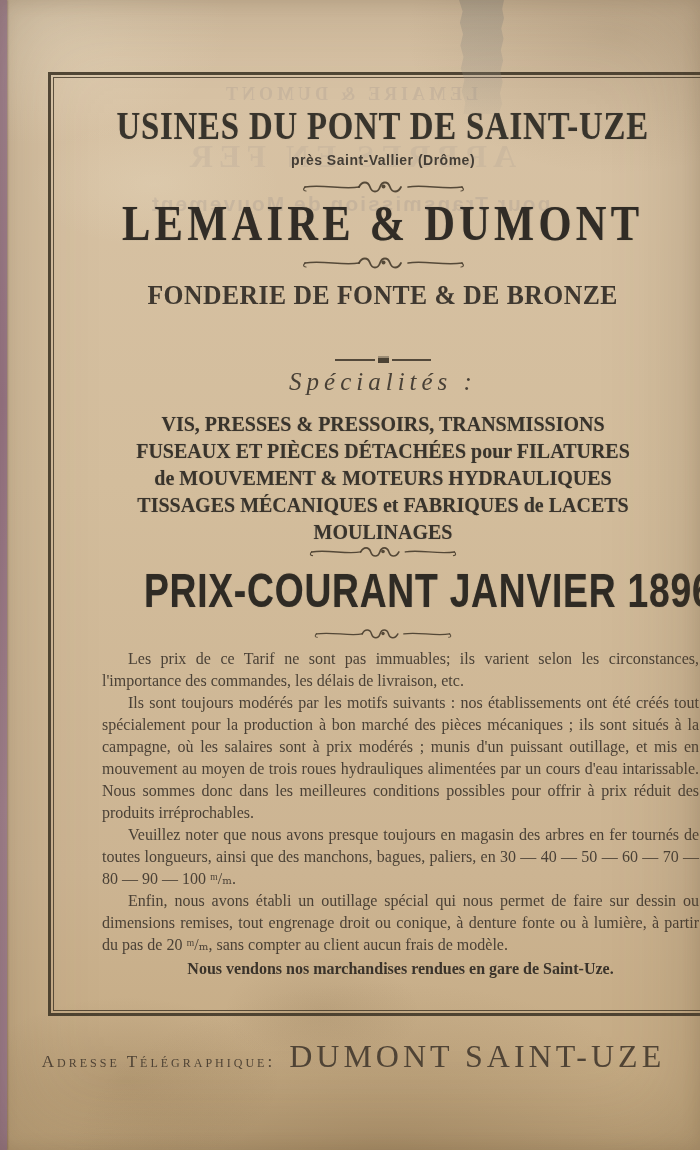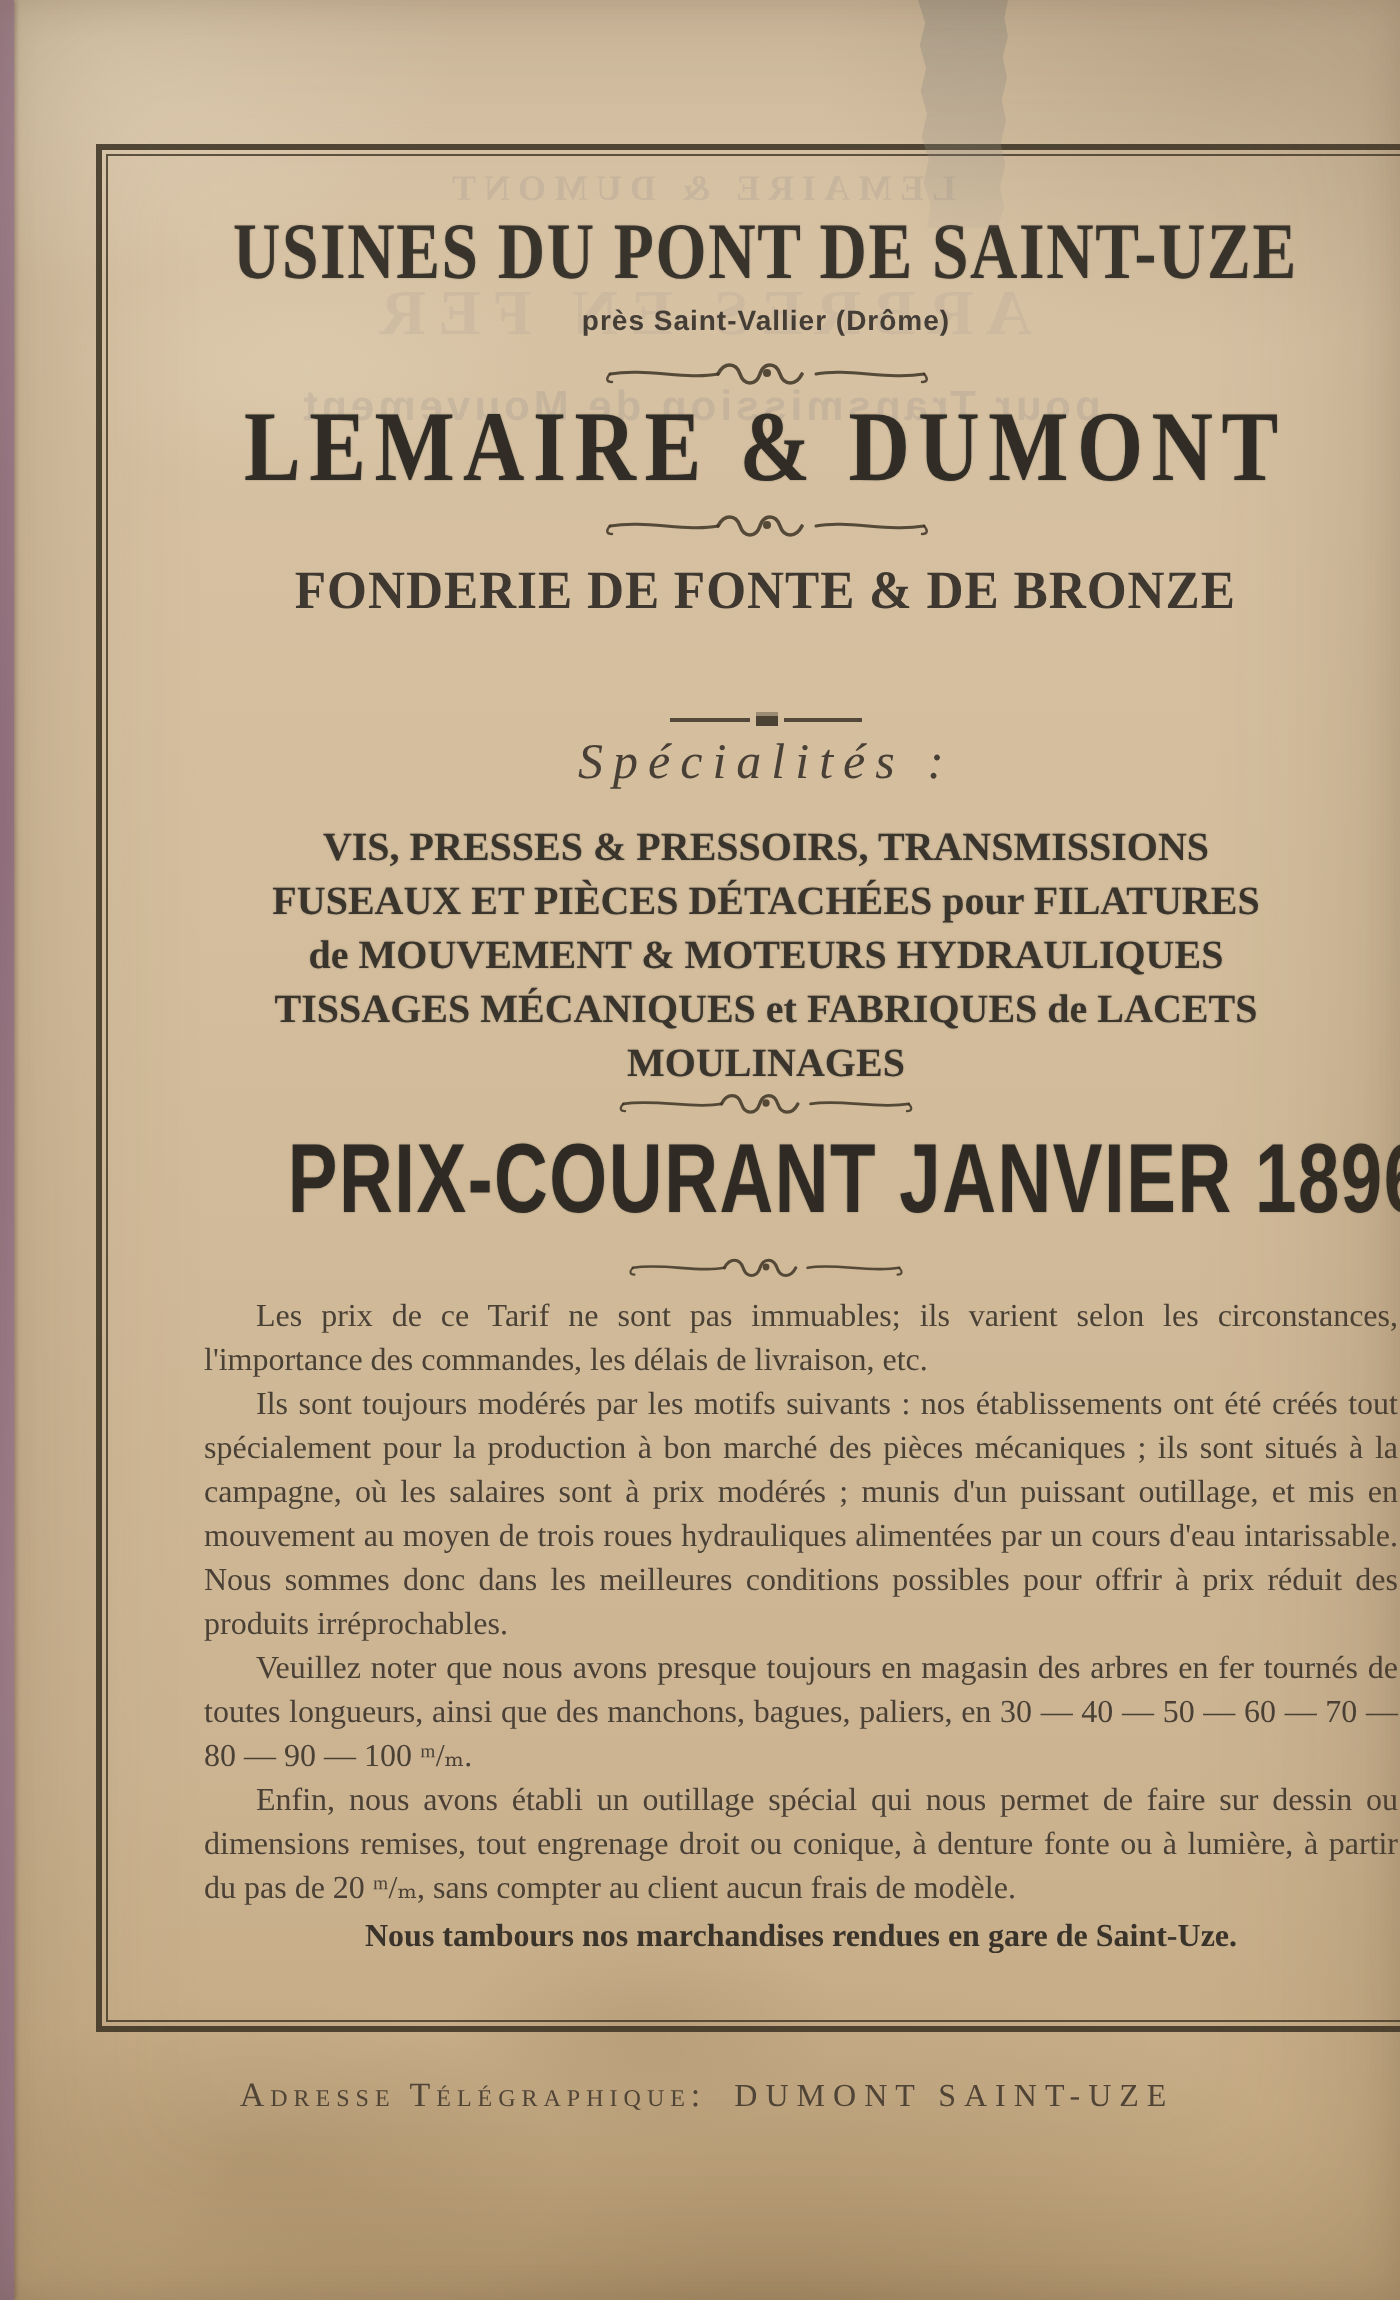--- a/index.html
+++ b/index.html
@@ -65,21 +65,21 @@
   .sq-divider .sq{width:11px;height:7px;margin:0 3px;background:rgba(60,52,40,.9);
     box-shadow:inset 0 2px 0 rgba(210,190,160,.6);}
   .body-text{position:absolute;top:570px;left:13px;right:13px;
     font-size:16px;line-height:22px;color:rgba(66,58,48,.95);text-align:justify;margin-left:35px;}
   .body-text p{margin:0;text-indent:26px;}
   .closing{text-indent:0 !important;text-align:center;font-weight:bold;margin-top:2px !important;
     color:rgba(52,46,38,.96);}
   .footer{position:absolute;top:1038px;left:7px;right:0;text-align:center;z-index:4;
     color:rgba(70,60,48,.92);white-space:nowrap;}
   .footer .label{font-variant:small-caps;font-size:17px;letter-spacing:3px;}
-  .footer .value{font-size:16px;letter-spacing:4px;margin-left:10px;}
+  .footer .value{font-size:32px;letter-spacing:4px;margin-left:10px;}
 </style>
 </head>
 <body>
 
 <div class="edge-strip"></div>
 <div class="tape-stain"></div>
 <div class="vignette"></div>
 
 <div class="ghost ghost-1">LEMAIRE &amp; DUMONT</div>
 <div class="ghost ghost-2">ARBRES EN FER</div>
@@ -155,21 +155,21 @@
       <svg width="140" height="15" viewBox="0 0 165 15">
           <use href="#flr"></use>
         </svg>
     </div>
 
     <div class="body-text">
       <p>Les prix de ce Tarif ne sont pas immuables; ils varient selon les circonstances, l'importance des commandes, les délais de livraison, etc.</p>
       <p>Ils sont toujours modérés par les motifs suivants : nos établissements ont été créés tout spécialement pour la production à bon marché des pièces mécaniques ; ils sont situés à la campagne, où les salaires sont à prix modérés ; munis d'un puissant outillage, et mis en mouvement au moyen de trois roues hydrauliques alimentées par un cours d'eau intarissable. Nous sommes donc dans les meilleures conditions possibles pour offrir à prix réduit des produits irréprochables.</p>
       <p>Veuillez noter que nous avons presque toujours en magasin des arbres en fer tournés de toutes longueurs, ainsi que des manchons, bagues, paliers, en 30 — 40 — 50 — 60 — 70 — 80 — 90 — 100 ᵐ/ₘ.</p>
       <p>Enfin, nous avons établi un outillage spécial qui nous permet de faire sur dessin ou dimensions remises, tout engrenage droit ou conique, à denture fonte ou à lumière, à partir du pas de 20 ᵐ/ₘ, sans compter au client aucun frais de modèle.</p>
-      <p class="closing">Nous tambours nos marchandises rendues en gare de Saint-Uze.</p>
+      <p class="closing">Nous vendons nos marchandises rendues en gare de Saint-Uze.</p>
     </div>
 
   </div>
 </div>
 
 <div class="footer">
   <span class="label">Adresse Télégraphique:</span>
   <span class="value">DUMONT SAINT-UZE</span>
 </div>
 

